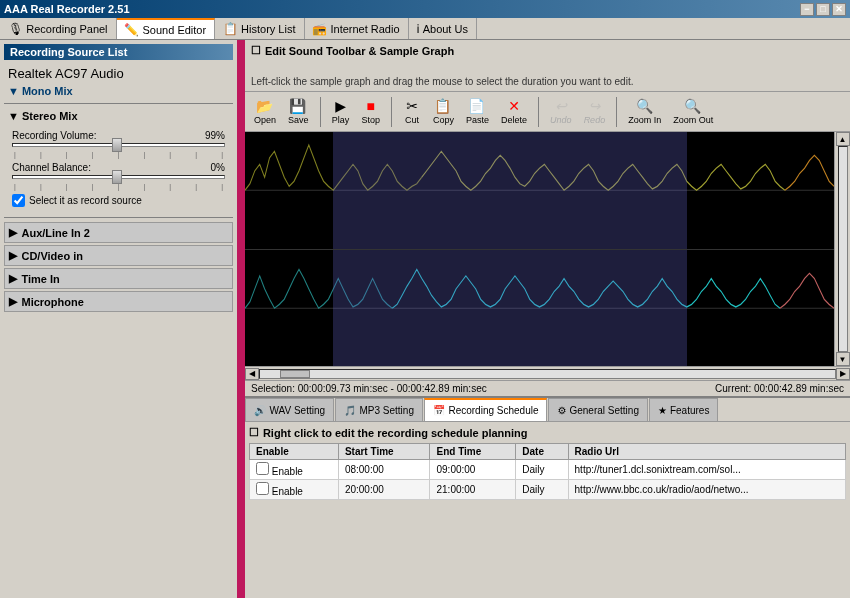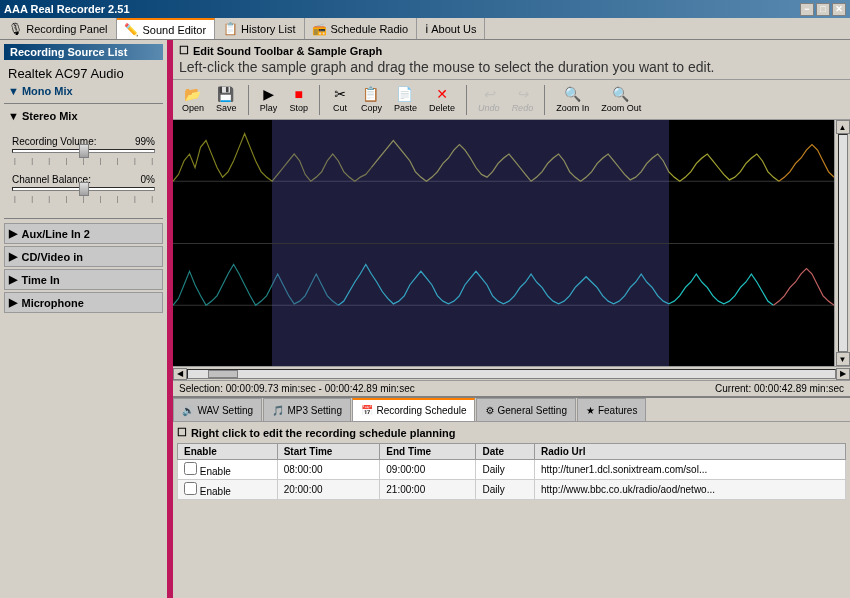--- a/index.html
+++ b/index.html
@@ -53,23 +53,23 @@
     .menu-tab-icon { font-size: 12px; }
 
     
     .main-layout {
       display: flex;
       height: calc(598px - 40px);
     }
 
     
     .sidebar {
-      width: 173px;
-      background: #d4d0c8;
-      border-right: 6px solid #be185d;
+      width: 245px;
+      background: #d4d0c8;
+      border-right: 8px solid #be185d;
       overflow-y: auto;
       padding: 4px;
       flex-shrink: 0;
     }
     .sidebar-title {
       background: linear-gradient(to right, #003c6e, #5a8ab0);
       color: white;
       font-weight: bold;
       font-size: 11px;
       padding: 2px 6px;
@@ -82,21 +82,21 @@
       font-weight: bold;
       font-size: 11px;
       padding: 2px 4px;
       cursor: pointer;
       gap: 3px;
     }
     .section-header.selected { color: #003c6e; }
     .section-body { padding: 2px 8px; }
     .section-desc { font-size: 10px; color: #333; line-height: 1.3; margin: 2px 0; }
 
-    .slider-row { margin: 10px 0; }
+    .slider-row { margin: 4px 0; }
     .slider-label { display: flex; justify-content: space-between; font-size: 10px; margin-bottom: 1px; }
     .slider-track {
       height: 4px;
       background: white;
       border: 1px inset #808080;
       position: relative;
       margin: 2px 0 4px 0;
     }
     .slider-ticks {
       display: flex;
@@ -152,21 +152,21 @@
       padding: 4px 6px;
       border-bottom: 1px solid #999;
     }
     .editor-title {
       font-weight: bold;
       font-size: 11px;
       display: flex;
       align-items: center;
       gap: 4px;
     }
-    .editor-desc { font-size: 14px; color: #333; margin-top: 2px; }
+    .editor-desc { font-size: 10px; color: #333; margin-top: 19px; }
 
     
     .toolbar {
       display: flex;
       align-items: center;
       padding: 3px 4px;
       background: #d4d0c8;
       border-bottom: 1px solid #999;
       gap: 2px;
     }
@@ -401,21 +401,21 @@
   <div class="menu-tab active">
     <span class="menu-tab-icon">✏️</span>
     <span>Sound Editor</span>
   </div>
   <div class="menu-tab">
     <span class="menu-tab-icon">📋</span>
     <span>History List</span>
   </div>
   <div class="menu-tab">
     <span class="menu-tab-icon">📻</span>
-    <span>Schedule Radio</span>
+    <span>Internet Radio</span>
   </div>
   <div class="menu-tab">
     <span class="menu-tab-icon">ℹ</span>
     <span>About Us</span>
   </div>
 </div>
 
 <div class="main-layout">
 
   <div class="sidebar">
@@ -470,20 +470,24 @@
             <span>|</span>
             <span>|</span>
             <span>|</span>
             <span>|</span>
             <span>|</span>
             <span>|</span>
             <span>|</span>
         </div>
       </div>
 
+      <div class="checkbox-row">
+        <input type="checkbox" checked="" style="">
+        <span>Select it as record source</span>
+      </div>
     </div>
 
     <div class="divider"></div>
 
     <div class="collapse-item">
       <span>▶</span>
       <span>Aux/Line In 2</span>
     </div>
 
     <div class="collapse-item">

